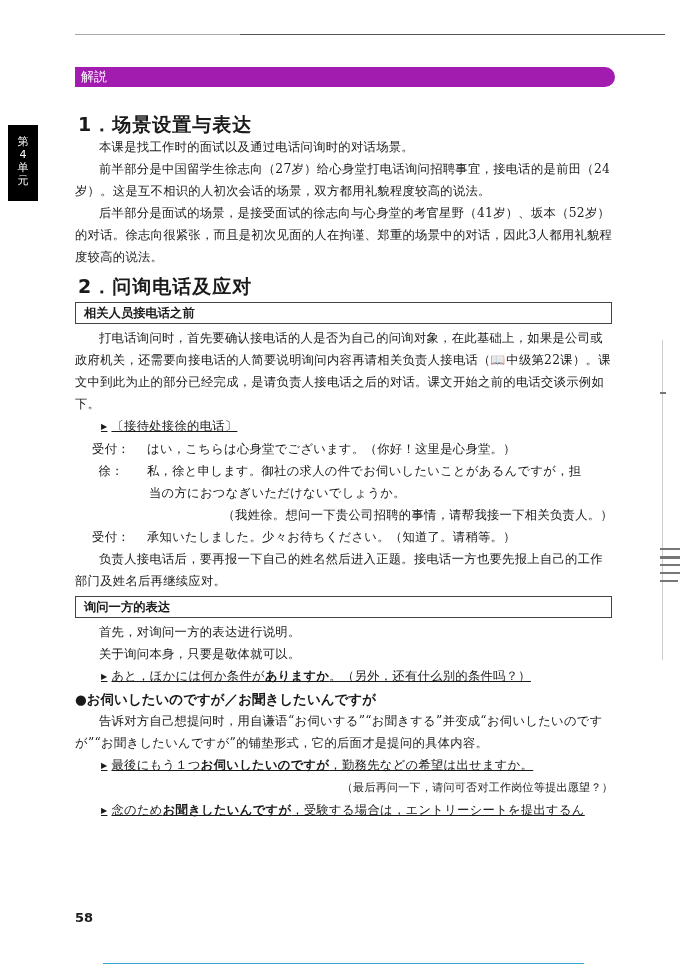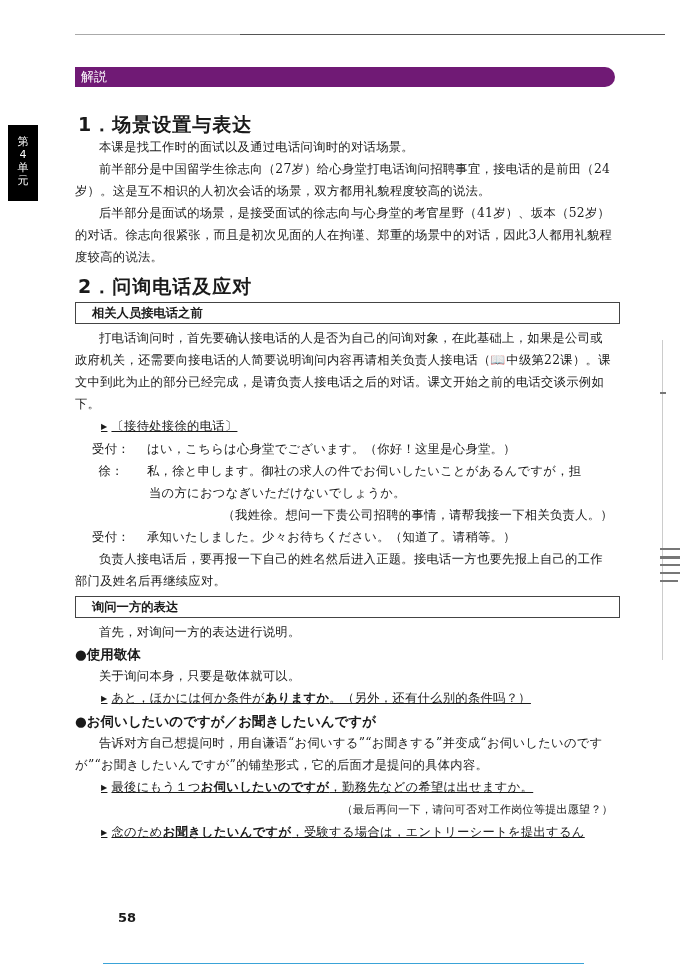--- a/index.html
+++ b/index.html
@@ -4,59 +4,58 @@
 <style>
   html, body { margin: 0; padding: 0; }
   body {
     width: 687px; height: 969px; background: #ffffff; position: relative; overflow: hidden;
     font-family: "DejaVu Serif", "Liberation Serif", serif; color: #1a1a1a;
   }
   .top-rule { position: absolute; left: 75px; top: 34px; width: 590px; height: 1px; background: #555; }
   .top-rule .light { position: absolute; left: 0; top: 0; width: 165px; height: 1px; background: #aaa; }
   .banner {
     position: absolute; left: 75px; top: 67px; width: 540px; height: 20px;
-    background: #701a75; border-radius: 0 10px 10px 0;
+    background: #a21caf; border-radius: 0 10px 10px 0;
   }
   .banner span {
     position: absolute; left: 6px; top: 1px; color: #fff; font-size: 13px; line-height: 18px;
     font-family: "DejaVu Sans", sans-serif; letter-spacing: 0px;
   }
   .side-tab {
     position: absolute; left: 8px; top: 125px; width: 30px; height: 76px; background: #000;
     color: #fff; font-family: "DejaVu Sans", sans-serif; font-size: 11px; line-height: 13px;
     text-align: center; padding-top: 10px; box-sizing: border-box;
   }
   .side-tab div { display: block; }
   .content { position: absolute; left: 75px; top: 112px; width: 540px; }
   .h1 {
     font-family: "DejaVu Sans", sans-serif; font-weight: bold; font-size: 19px;
     margin-left: 3px; height: 24px; line-height: 24px; letter-spacing: 1px;
   }
   .p { font-size: 12.3px; line-height: 22px; text-indent: 24px; margin: 0; letter-spacing: 0.3px; }
   .boxhead {
     border: 1px solid #444; height: 20px; line-height: 20px; font-family: Liberation Sans, sans-serif;
-    font-weight: bold; font-size: 12.3px; padding-left: 16px; width: 527px; margin: 4px 0 3px 0;
+    font-weight: bold; font-size: 12.3px; padding-left: 8px; width: 527px; margin: 4px 0 3px 0;
   }
   .tri-item { font-size: 12.3px; line-height: 22px; padding-left: 26px; letter-spacing: 0.3px; text-decoration: underline; }
   .tri { font-size: 8px; margin-right: 4px; vertical-align: 1px; }
   .dlg { font-size: 12.3px; line-height: 22px; letter-spacing: 0.3px; }
   .dlg .row { display: flex; }
   .dlg .spk { width: 72px; text-align: center; flex: none; }
   .dlg .txt { flex: 1; }
   .dlg .cont { padding-left: 74px; }
   .dlg .trans { text-align: right; padding-right: 2px; }
   .bul {
     font-family: "DejaVu Sans", sans-serif; font-weight: bold; font-size: 13.5px; line-height: 22px;
   }
   .b { font-family: "DejaVu Sans", sans-serif; font-weight: bold; }
   .right-trans { text-align: right; font-size: 11px; line-height: 22px; padding-right: 2px; letter-spacing: 0.3px; }
   .page-num {
     position: absolute; left: 75px; top: 910px; font-family: "DejaVu Sans", sans-serif; font-weight: bold;
     font-size: 13px;
-    margin-left: 43px;
   }
   .bottom-rule { position: absolute; left: 103px; top: 963px; width: 481px; height: 1px; background: #3aa3d8; }
   .edge-marks { position: absolute; left: 660px; top: 360px; width: 20px; height: 300px; }
   .edge-marks .m { position: absolute; left: 0; height: 2px; background: #777; }
   .edge-line { position: absolute; left: 662px; top: 340px; width: 1px; height: 320px; background: #ccc; }
 </style>
 </head>
 <body>
 
 <div class="top-rule">
@@ -99,21 +98,20 @@
     <div class="row">
       <span class="spk">受付：</span>
       <span class="txt">承知いたしました。少々お待ちください。（知道了。请稍等。）</span>
     </div>
   </div>
   <p class="p">负责人接电话后，要再报一下自己的姓名然后进入正题。接电话一方也要先报上自己的工作部门及姓名后再继续应对。</p>
 
   <div class="boxhead">询问一方的表达</div>
   <p class="p">首先，对询问一方的表达进行说明。</p>
 
-  <div class="bul">●使用敬体</div>
   <p class="p">关于询问本身，只要是敬体就可以。</p>
   <div class="tri-item"><span class="tri">▶</span><span>あと，ほかには何か条件が</span><span class="b">ありますか</span><span>。（另外，还有什么别的条件吗？）</span></div>
 
   <div class="bul">●お伺いしたいのですが／お聞きしたいんですが</div>
   <p class="p">告诉对方自己想提问时，用自谦语“お伺いする”“お聞きする”并变成“お伺いしたいのですが”“お聞きしたいんですが”的铺垫形式，它的后面才是提问的具体内容。</p>
   <div class="tri-item"><span class="tri">▶</span><span>最後にもう１つ</span><span class="b">お伺いしたいのですが</span><span>，勤務先などの希望は出せますか。</span></div>
   <div class="right-trans">（最后再问一下，请问可否对工作岗位等提出愿望？）</div>
   <div class="tri-item"><span class="tri">▶</span><span>念のため</span><span class="b">お聞きしたいんですが</span><span>，受験する場合は，エントリーシートを提出するん</span></div>
 </div>
 

